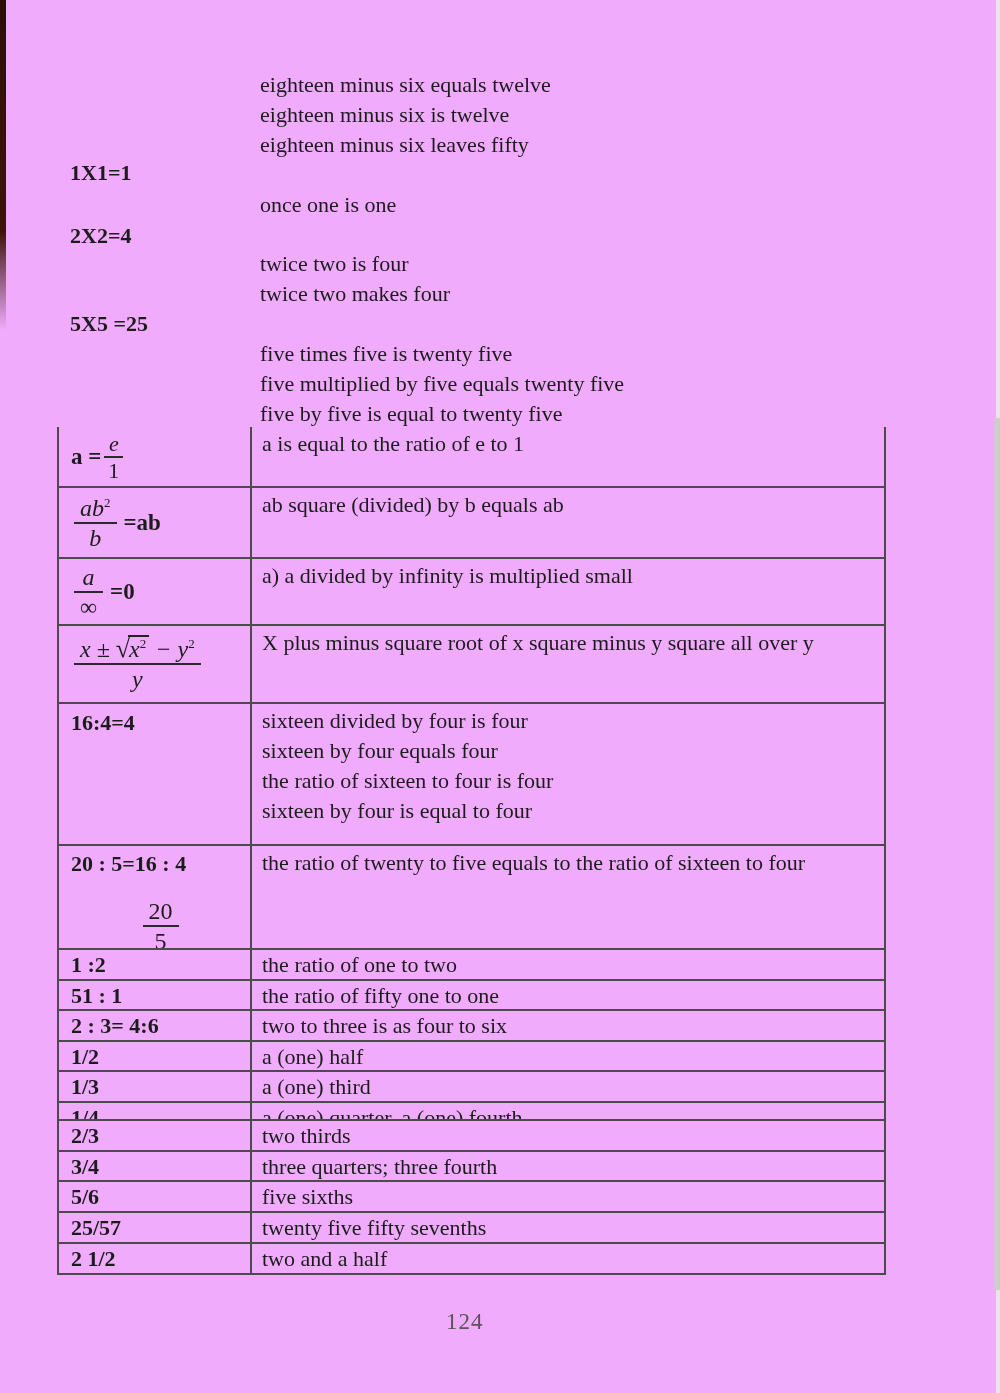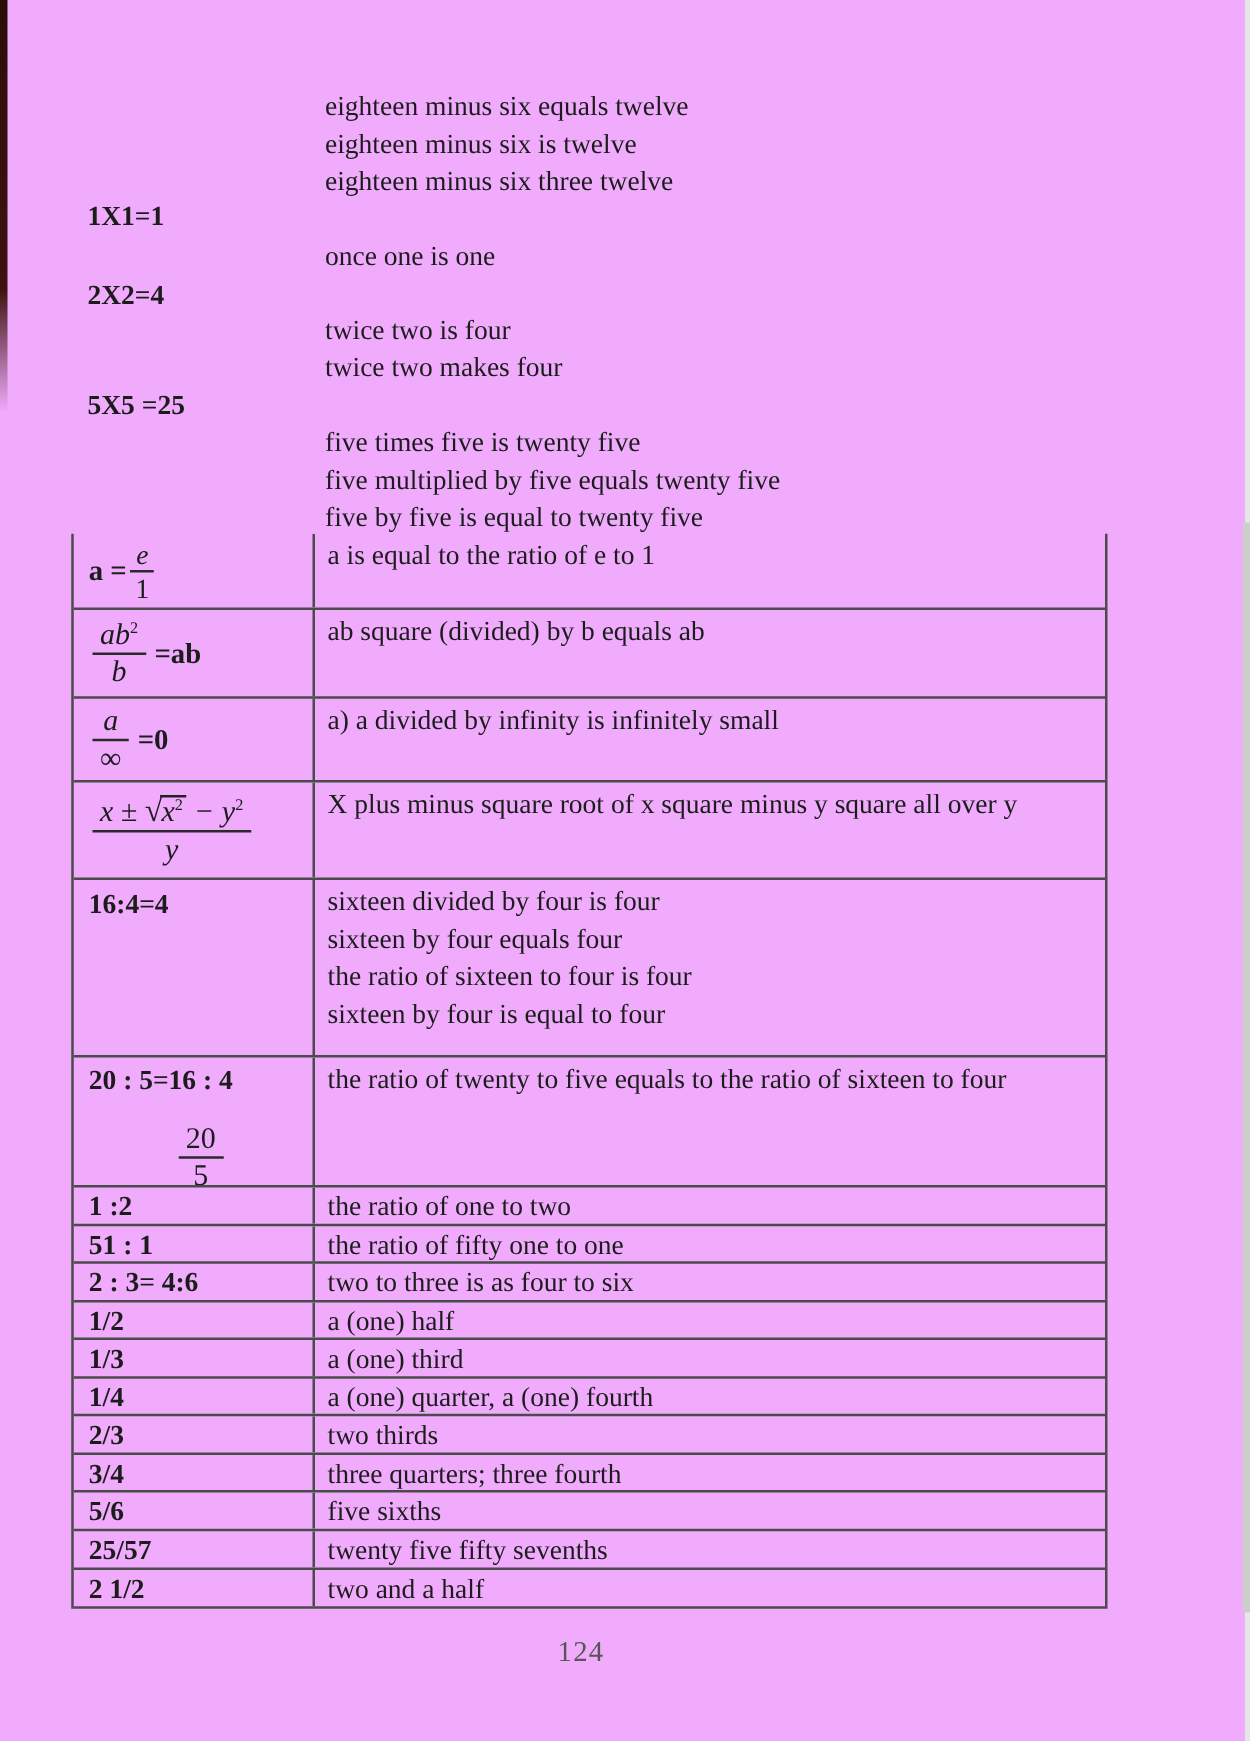--- a/index.html
+++ b/index.html
@@ -46,21 +46,21 @@
 <body>
 
 <div class="page">
 
   <div class="abs edge-left"></div>
   <div class="abs edge-right-faint"></div>
   <div class="abs edge-right-dark"></div>
 
   <div class="abs phrase" style="top:70px">eighteen minus six equals twelve</div>
   <div class="abs phrase" style="top:100px">eighteen minus six is twelve</div>
-  <div class="abs phrase" style="top:130px">eighteen minus six three twelve</div>
+  <div class="abs phrase" style="top:130px">eighteen minus six leaves fifty</div>
   <div class="abs phrase" style="top:190px">once one is one</div>
   <div class="abs phrase" style="top:249px">twice two is four</div>
   <div class="abs phrase" style="top:279px">twice two makes four</div>
   <div class="abs phrase" style="top:339px">five times five is twenty five</div>
   <div class="abs phrase" style="top:369px">five multiplied by five equals twenty five</div>
   <div class="abs phrase" style="top:399px">five by five is equal to twenty five</div>
 
   <div class="abs eq" style="top:158px">1X1=1</div>
   <div class="abs eq" style="top:221px">2X2=4</div>
   <div class="abs eq" style="top:309px">5X5 =25</div>
@@ -95,21 +95,21 @@
 
     <div class="trow" style="height:67px">
       <div class="fcell center">
         <span class="frac">
           <span class="num it">a</span>
           <span class="den">∞</span>
         </span>
         <span class="post">=0</span>
       </div>
       <div class="dcell">
-        <div>a) a divided by infinity is infinitely small</div>
+        <div>a) a divided by infinity is multiplied small</div>
       </div>
     </div>
 
     <div class="trow" style="height:78px">
       <div class="fcell center">
         <span class="frac">
           <span class="num">
             <span class="it">x ±</span>
             <span class="rad">√</span><span class="radtop"><span class="it">x</span><sup>2</sup></span>
             <span class="it">− y</span><sup>2</sup>
@@ -167,21 +167,21 @@
       <div class="dcell">two to three is as four to six</div>
     </div>
     <div class="trow thin" style="height:30px">
       <div class="fcell">1/2</div>
       <div class="dcell">a (one) half</div>
     </div>
     <div class="trow thin" style="height:31px">
       <div class="fcell">1/3</div>
       <div class="dcell">a (one) third</div>
     </div>
-    <div class="trow thin" style="height:30px">
+    <div class="trow thin" style="height:18px">
       <div class="fcell">1/4</div>
       <div class="dcell">a (one) quarter, a (one) fourth</div>
     </div>
     <div class="trow thin" style="height:31px">
       <div class="fcell">2/3</div>
       <div class="dcell">two thirds</div>
     </div>
     <div class="trow thin" style="height:30px">
       <div class="fcell">3/4</div>
       <div class="dcell">three quarters; three fourth</div>

